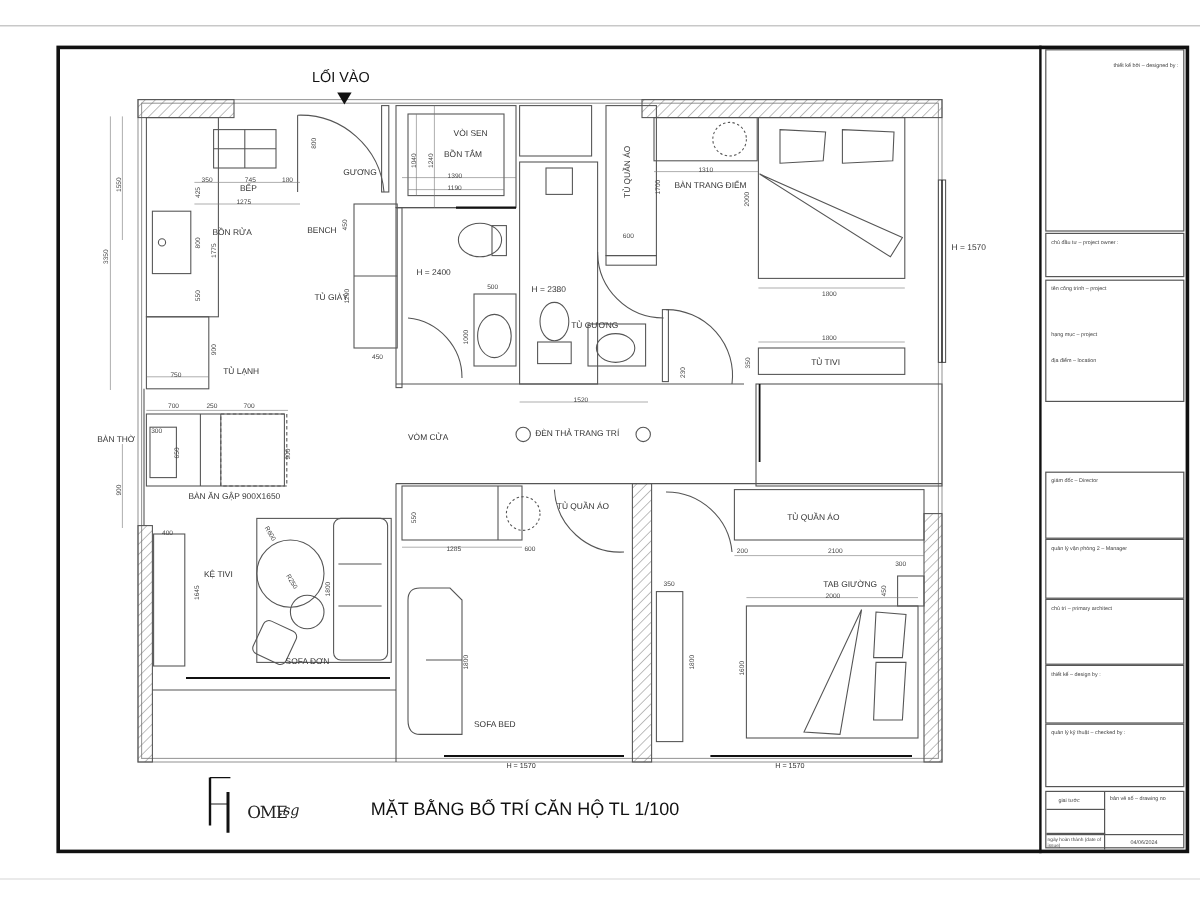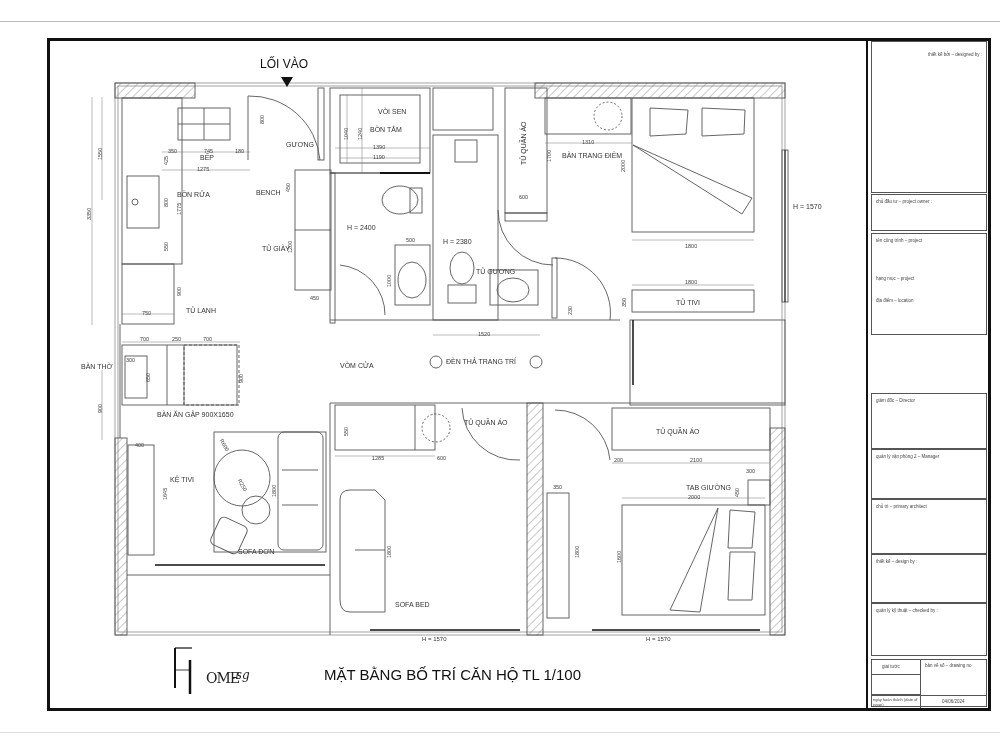--- a/index.html
+++ b/index.html
@@ -7,21 +7,21 @@
   .page{position:absolute;left:0;top:21px;width:1000px;height:710px;border-top:1px solid #bbb;border-bottom:1px solid #ddd;}
   .frame{position:absolute;left:47px;top:38px;width:944px;height:673px;border:3px solid #111;box-sizing:border-box;}
   .tb{position:absolute;left:866px;top:38px;width:125px;height:673px;border-left:2px solid #111;box-sizing:border-box;}
   .tb .cell{position:absolute;left:3px;right:4px;border:1px solid #555;box-sizing:border-box;}
   .tb .lbl{position:absolute;left:4px;top:4px;font-size:4.5px;color:#444;white-space:nowrap;}
   .tb .big{position:absolute;left:0;right:0;top:20px;text-align:center;font-size:16px;color:#111;}
   .plan{position:absolute;left:0;top:0;width:866px;height:750px;}
   .t{position:absolute;font-size:7px;color:#333;white-space:nowrap;}
   .dim{position:absolute;font-size:5.5px;color:#444;white-space:nowrap;}
   .vdim{position:absolute;font-size:5.5px;color:#444;white-space:nowrap;transform:rotate(-90deg);transform-origin:left top;}
-  .title{position:absolute;left:324px;top:666px;font-size:15px;color:#111;}
+  .title{position:absolute;left:309px;top:666px;font-size:15px;color:#111;}
   .entry{position:absolute;left:260px;top:57px;font-size:12px;color:#111;}
   .logo{position:absolute;left:170px;top:646px;width:90px;height:50px;}
   .logo .sg{position:absolute;left:62px;top:22px;font-family:"DejaVu Serif",serif;font-style:italic;font-size:12px;}
   .logo .ome{position:absolute;left:36px;top:24px;font-family:"DejaVu Serif",serif;font-size:14px;letter-spacing:-1px;}
 </style>
 </head>
 <body>
 
 <div class="page"></div>
 <div class="frame"></div>

